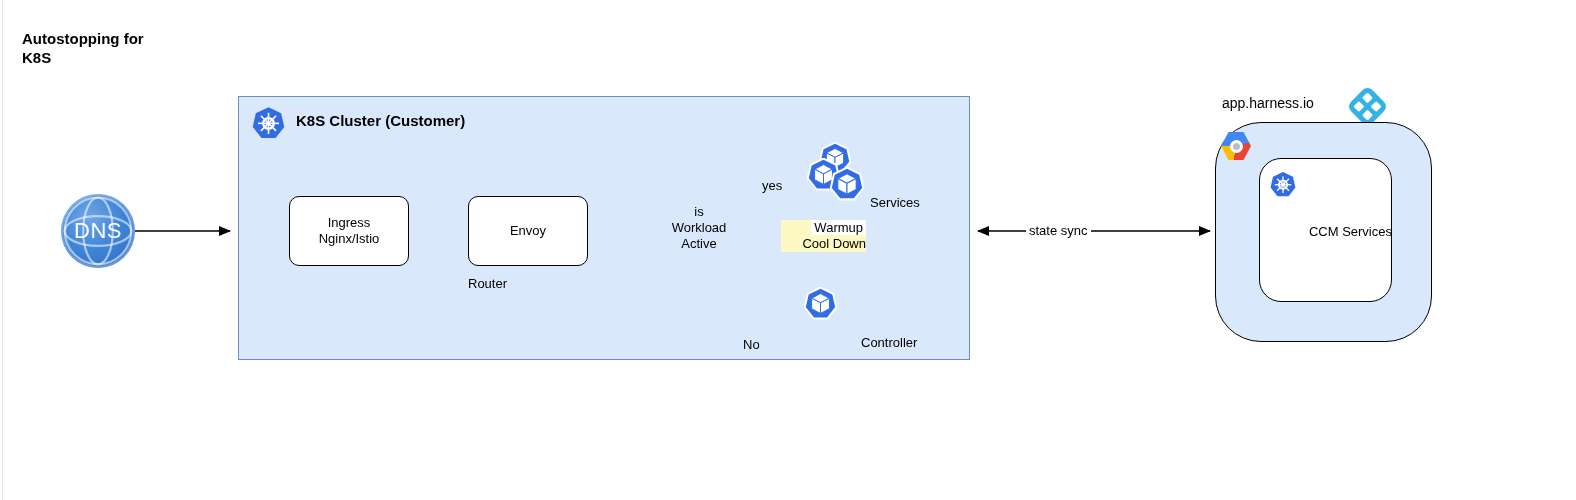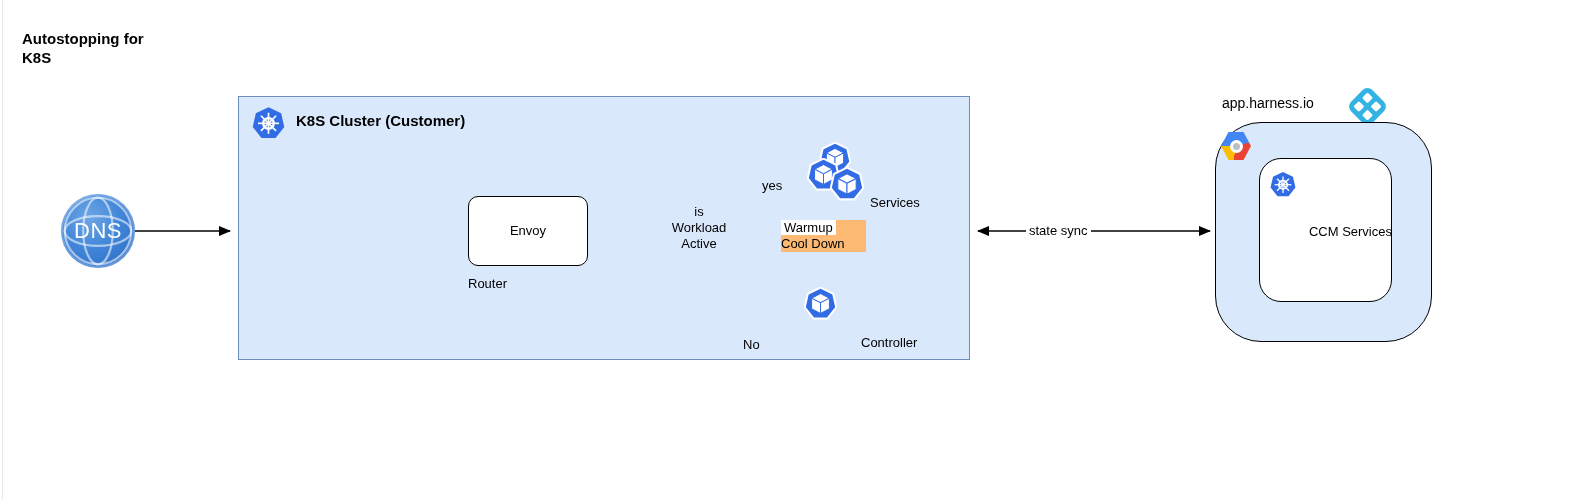--- a/index.html
+++ b/index.html
@@ -24,22 +24,22 @@
   .node-box{background:#fff;border:1.5px solid #000;border-radius:10px;box-sizing:border-box;
             display:flex;align-items:center;justify-content:center;text-align:center;
             font-size:13px;line-height:16px;}
   .ingress{left:289px;top:196px;width:120px;height:70px;}
   .envoy{left:468px;top:196px;width:120px;height:70px;}
   .router-caption{left:468px;top:276px;width:120px;text-align:left;font-size:13px;}
   .diamond-label{left:657px;top:204px;width:84px;text-align:center;font-size:13px;line-height:16px;}
   .edge-label{font-size:13px;background:#dae8fc;padding:0 2px;}
   .yes-label{left:760px;top:178px;}
   .no-label{left:741px;top:303px;margin-top:34px;}
-  .warmup-label{left:781px;top:220px;width:85px;text-align:left;font-size:13px;
-                line-height:16px;background:#fdba74;}
+  .warmup-label{left:781px;top:220px;width:85px;text-align:right;font-size:13px;
+                line-height:16px;background:#fef9c3;}
   .warmup-label .hl{background:#ffffff;padding:0 3px;}
   .services-label{left:870px;top:150px;font-size:13px;margin-top:45px;}
   .controller-label{left:861px;top:295px;font-size:13px;margin-top:40px;}
   .sync-label{left:1026px;top:223px;font-size:13px;background:#ffffff;padding:0 3px;}
   
   .harness-box{left:1215px;top:122px;width:217px;height:220px;background:#dae8fc;
                border:1.5px solid #000;border-radius:46px;box-sizing:border-box;}
   .harness-domain{left:1222px;top:95px;font-weight:normal;font-size:14px;}
   .ccm-box{left:1259px;top:158px;width:133px;height:144px;background:#fff;
            border:1.5px solid #000;border-radius:22px;box-sizing:border-box;}
@@ -96,20 +96,22 @@
     <circle cx="50" cy="51" r="16" fill="none" stroke="#fff" stroke-width="7"></circle>
     <g stroke="#fff" stroke-width="5">
       <line x1="50" y1="19" x2="50" y2="83"></line>
       <line x1="18" y1="51" x2="82" y2="51"></line>
       <line x1="27" y1="28" x2="73" y2="74"></line>
       <line x1="73" y1="28" x2="27" y2="74"></line>
     </g>
   </svg>
   <div class="abs cluster-title">K8S Cluster (Customer)</div>
 
+  <div class="abs node-box ingress ml">Ingress
+Nginx/Istio</div>
   <div class="abs node-box envoy">Envoy</div>
   <div class="abs router-caption">Router</div>
   <div class="abs diamond-label ml">is
 Workload
 Active</div>
 
   <div class="abs edge-label yes-label">yes</div>
   <div class="abs edge-label no-label">No</div>
 
   <div class="abs warmup-label">

